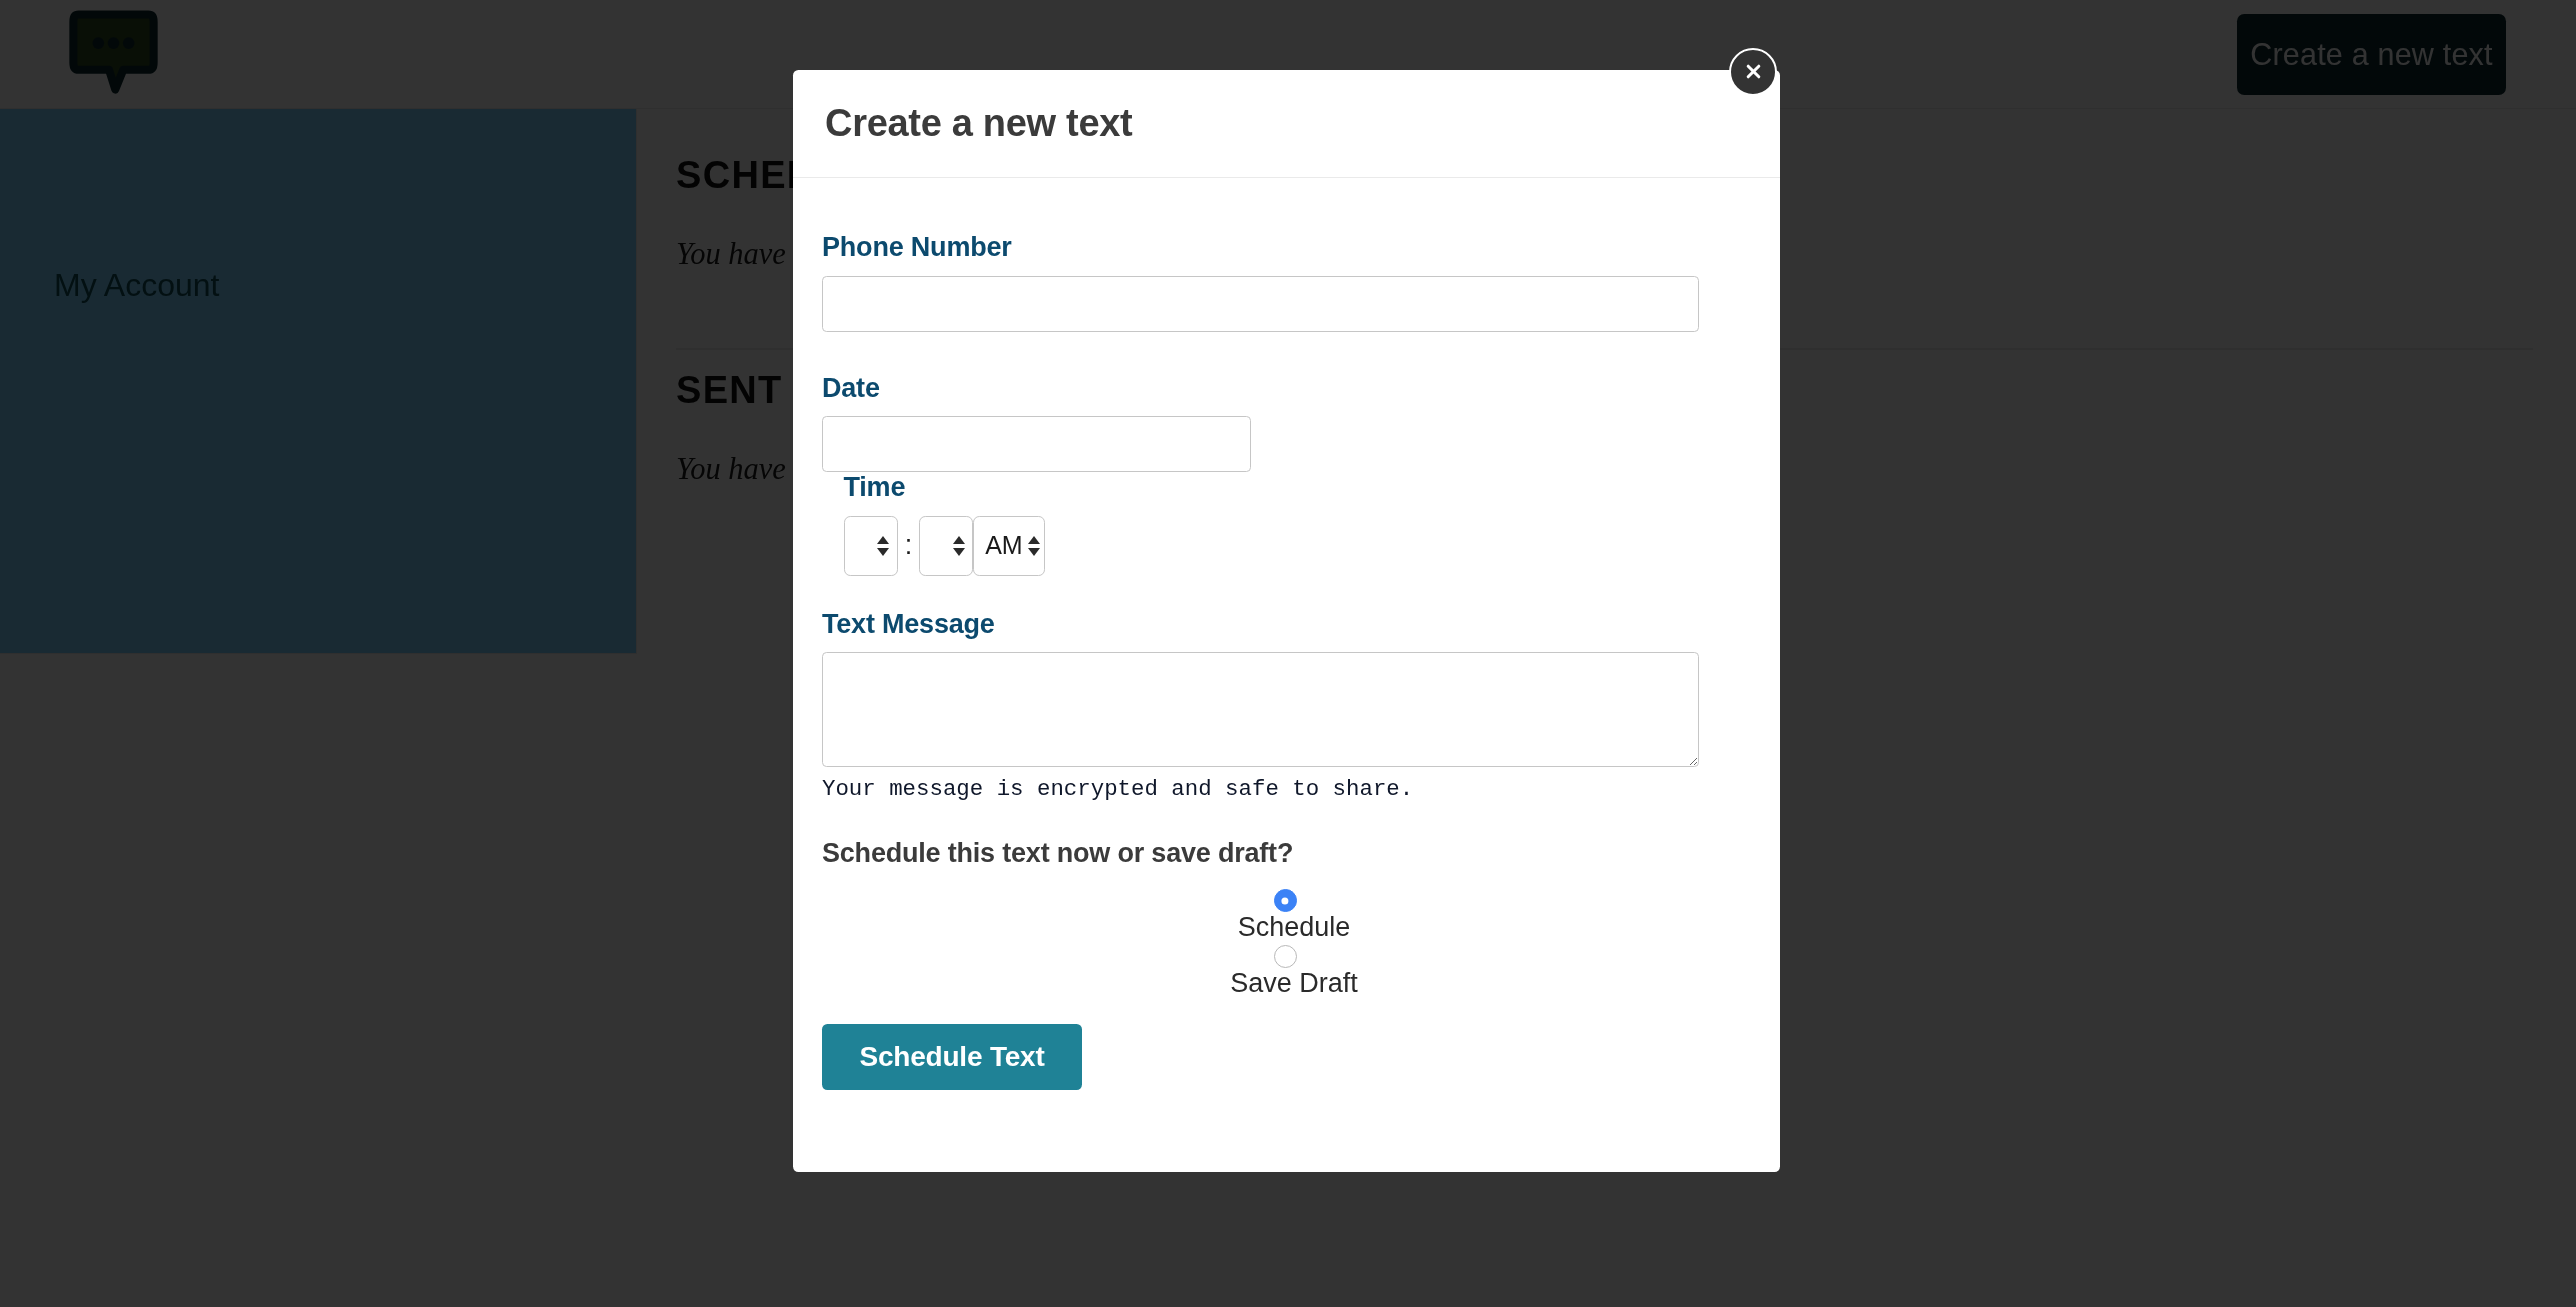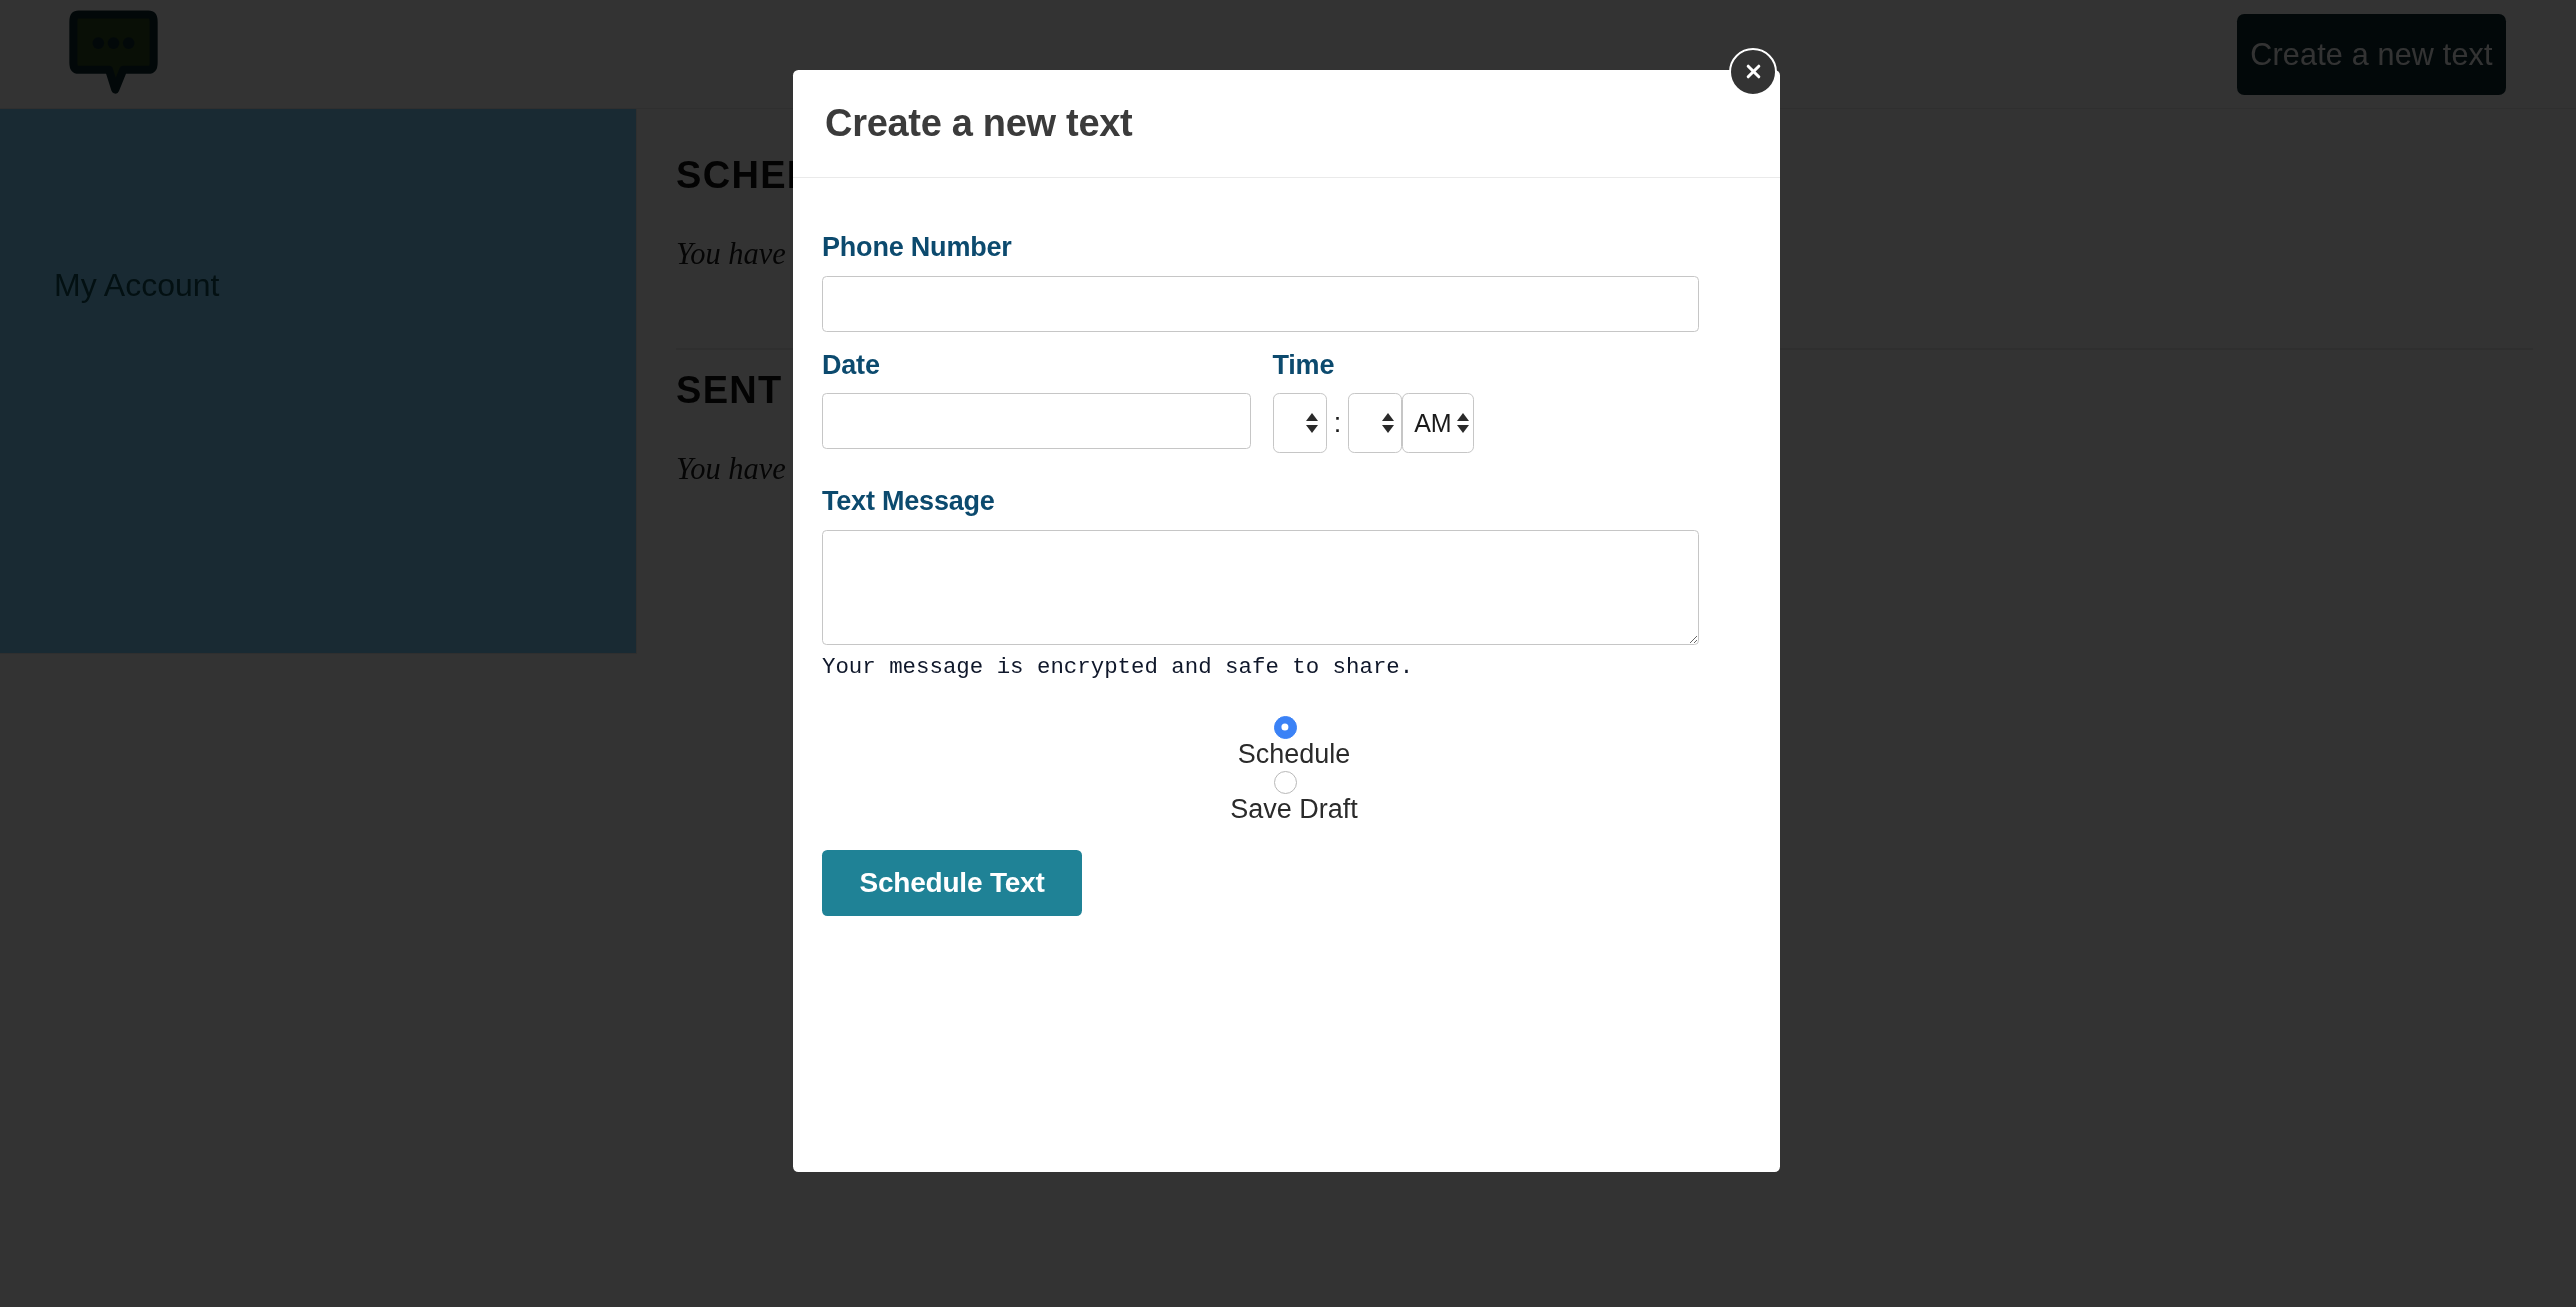--- a/index.html
+++ b/index.html
@@ -162,21 +162,22 @@
     font-size: 25px;
     font-family: "Liberation Sans", sans-serif;
     padding: 0 12.6px;
     color: #222;
     outline: none;
   }
   #phone-input { width: 877px; }
 
   #row-datetime {
     display: flex;
-    margin-top: 18px;
+    margin-top: 41px;
+    flex-direction: column;
   }
   #date-group { width: 429px; }
   #date-input { width: 429px; }
   #time-group { margin-left: 21.5px; }
 
   #time-controls {
     display: flex;
     align-items: center;
   }
   .time-select {
@@ -404,20 +405,21 @@
       </div>
     </div>
 
     <div id="message-group">
       <label class="field-label">Text Message</label>
       <textarea id="message-textarea" placeholder="" style=""></textarea>
       <p id="message-hint">Your message is encrypted and safe to share.</p>
     </div>
 
     <div id="schedule-group">
+      <p id="schedule-question">Schedule this text now or save draft?</p>
 
       <div class="radio-row">
         <span class="radio-mark on"></span>
         <span class="radio-label">Schedule</span>
       </div>
 
       <div class="radio-row">
         <span class="radio-mark off"></span>
         <span class="radio-label">Save Draft</span>
       </div>

